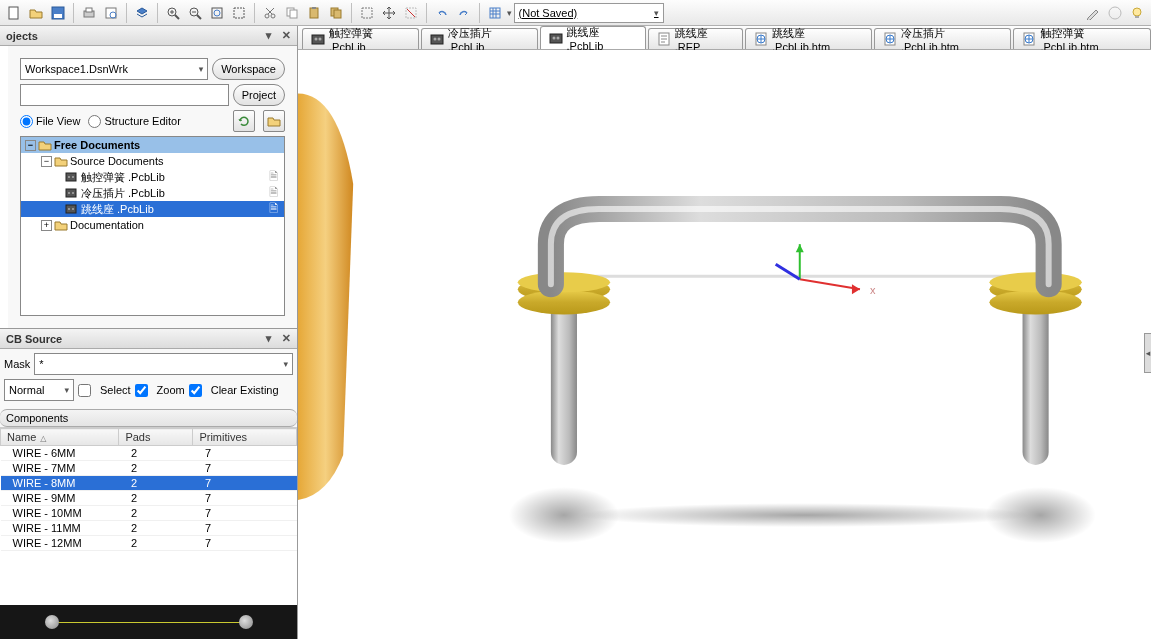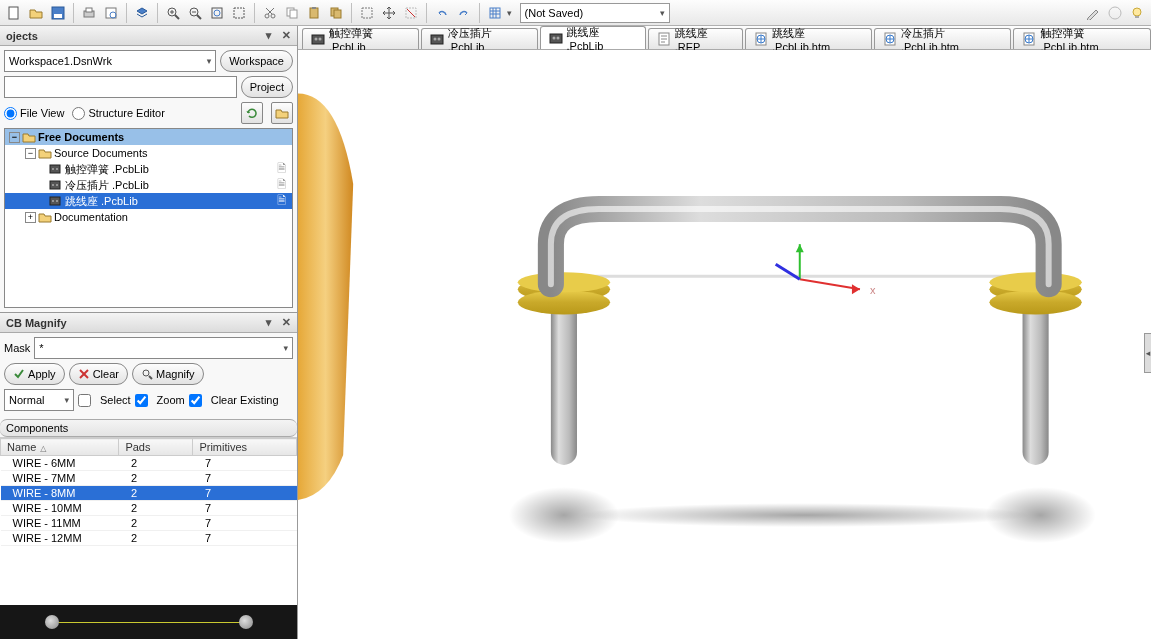--- a/index.html
+++ b/index.html
@@ -2,35 +2,35 @@
 <html><head>
 <meta charset="utf-8">
 <style>
 * { box-sizing: border-box; margin: 0; padding: 0; font-family: "Microsoft YaHei", Tahoma, sans-serif; font-size: 11px; }
 body { background: #fff; width: 1151px; height: 639px; overflow: hidden; position: relative; }
 
 
 .toolbar { height: 26px; background: linear-gradient(#fdfdfd,#e8e8e8); border-bottom: 1px solid #b0b0b0; display: flex; align-items: center; padding: 0 4px; gap: 2px; }
 .tb-btn { width: 20px; height: 20px; display:flex; align-items:center; justify-content:center; border: 1px solid transparent; border-radius:2px; }
 .tb-sep { width:1px; height:20px; background:#c0c0c0; margin:0 3px; }
-.filter-combo { margin-left:6px; height:20px; width:150px; border:1px solid #999; background:#fff; display:flex; align-items:center; padding:0 4px; justify-content:space-between; }
+.filter-combo { height:20px; width:150px; border:1px solid #999; background:#fff; display:flex; align-items:center; padding:0 4px; justify-content:space-between;text-decoration:underline; }
 .dd-arrow { font-size:9px; color:#555; }
 .right-tools { margin-left:auto; display:flex; gap:2px; }
 
 
 .main { display:flex; height: calc(100% - 26px); }
 .left { width: 298px; display:flex; flex-direction:column; border-right:1px solid #999; }
 .right { flex:1; display:flex; flex-direction:column; background:#fff; position:relative; }
 
 
 .panel-hdr { height:20px; background:linear-gradient(#f4f4f4,#dcdcdc); border-bottom:1px solid #aaa; display:flex; align-items:center; padding:0 6px; font-weight:bold; color:#333; justify-content:space-between; }
 .panel-hdr .ctrls { display:flex; gap:4px; font-size:9px; color:#555;}
 
 
-.proj-body { padding:4px; background:#f8f8f8; }
+.proj-body { padding:12px; background:#f8f8f8;margin-left:8px; }
 .row { display:flex; align-items:center; gap:4px; margin-bottom:4px; }
 .combo { flex:1; height:22px; border:1px solid #888; background:#fff; display:flex; align-items:center; justify-content:space-between; padding:0 4px; }
 .btn { height:22px; padding:0 8px; border:1px solid #888; background:linear-gradient(#fdfdfd,#e2e2e2); border-radius:11px; display:flex; align-items:center; }
 .txt-in { flex:1; height:22px; border:1px solid #888; background:#fff; padding:0 4px; }
 .radio-row { display:flex; align-items:center; gap:8px; margin:4px 0; }
 .radio-row label { display:flex; align-items:center; gap:3px; }
 .icon-btn { width:22px; height:22px; border:1px solid #888; background:linear-gradient(#fdfdfd,#e2e2e2); border-radius:2px; display:flex; align-items:center; justify-content:center; }
 
 
 .tree { border:1px solid #888; background:#fff; height:180px; overflow:auto; }
@@ -332,43 +332,30 @@
           <svg class="fold-icon">
               <path d="M1 3h5l1 2h6v6H1z" fill="#f3d17a" stroke="#9a7b2e"></path>
             </svg>
           <span>Documentation</span>
         </div>
       </div>
     </div>
 
     <div class="pcblib">
       <div class="panel-hdr">
-        <span>CB Magnify</span>
+        <span>CB Source</span>
         <span class="ctrls"><span>▾</span>&nbsp;<span>✕</span></span>
       </div>
       <div class="opts">
         <div class="row">
           <span>Mask</span>
           <div class="combo">
             <span>*</span>
             <span class="dd-arrow">▾</span>
           </div>
-        </div>
-        <div class="row">
-          <div class="btn"><svg width="12" height="12">
-                <path d="M2 6l3 3 5-7" stroke="#3a8a3a" fill="none" stroke-width="2"></path>
-              </svg>&nbsp;<span>Apply</span></div>
-          <div class="btn"><svg width="12" height="12">
-                <line x1="2" y1="2" x2="10" y2="10" stroke="#c33" stroke-width="2"></line>
-                <line x1="10" y1="2" x2="2" y2="10" stroke="#c33" stroke-width="2"></line>
-              </svg>&nbsp;<span>Clear</span></div>
-          <div class="btn"><svg width="12" height="12">
-                <circle cx="5" cy="5" r="3" fill="none" stroke="#555"></circle>
-                <line x1="8" y1="8" x2="11" y2="11" stroke="#555" stroke-width="2"></line>
-              </svg>&nbsp;<span>Magnify</span></div>
         </div>
         <div class="row">
           <div class="combo" style="flex:0 0 70px">
             <span>Normal</span>
             <span class="dd-arrow">▾</span>
           </div>
           <label class="chk">
               <input type="checkbox" style=""> 
               <span>Select</span>
             </label>
@@ -398,20 +385,25 @@
                 <td>2</td>
                 <td>7</td>
               </tr>
               <tr>
                 <td>WIRE - 7MM</td>
                 <td>2</td>
                 <td>7</td>
               </tr>
               <tr class="sel">
                 <td>WIRE - 8MM</td>
+                <td>2</td>
+                <td>7</td>
+              </tr>
+              <tr>
+                <td>WIRE - 9MM</td>
                 <td>2</td>
                 <td>7</td>
               </tr>
               <tr>
                 <td>WIRE - 10MM</td>
                 <td>2</td>
                 <td>7</td>
               </tr>
               <tr>
                 <td>WIRE - 11MM</td>

